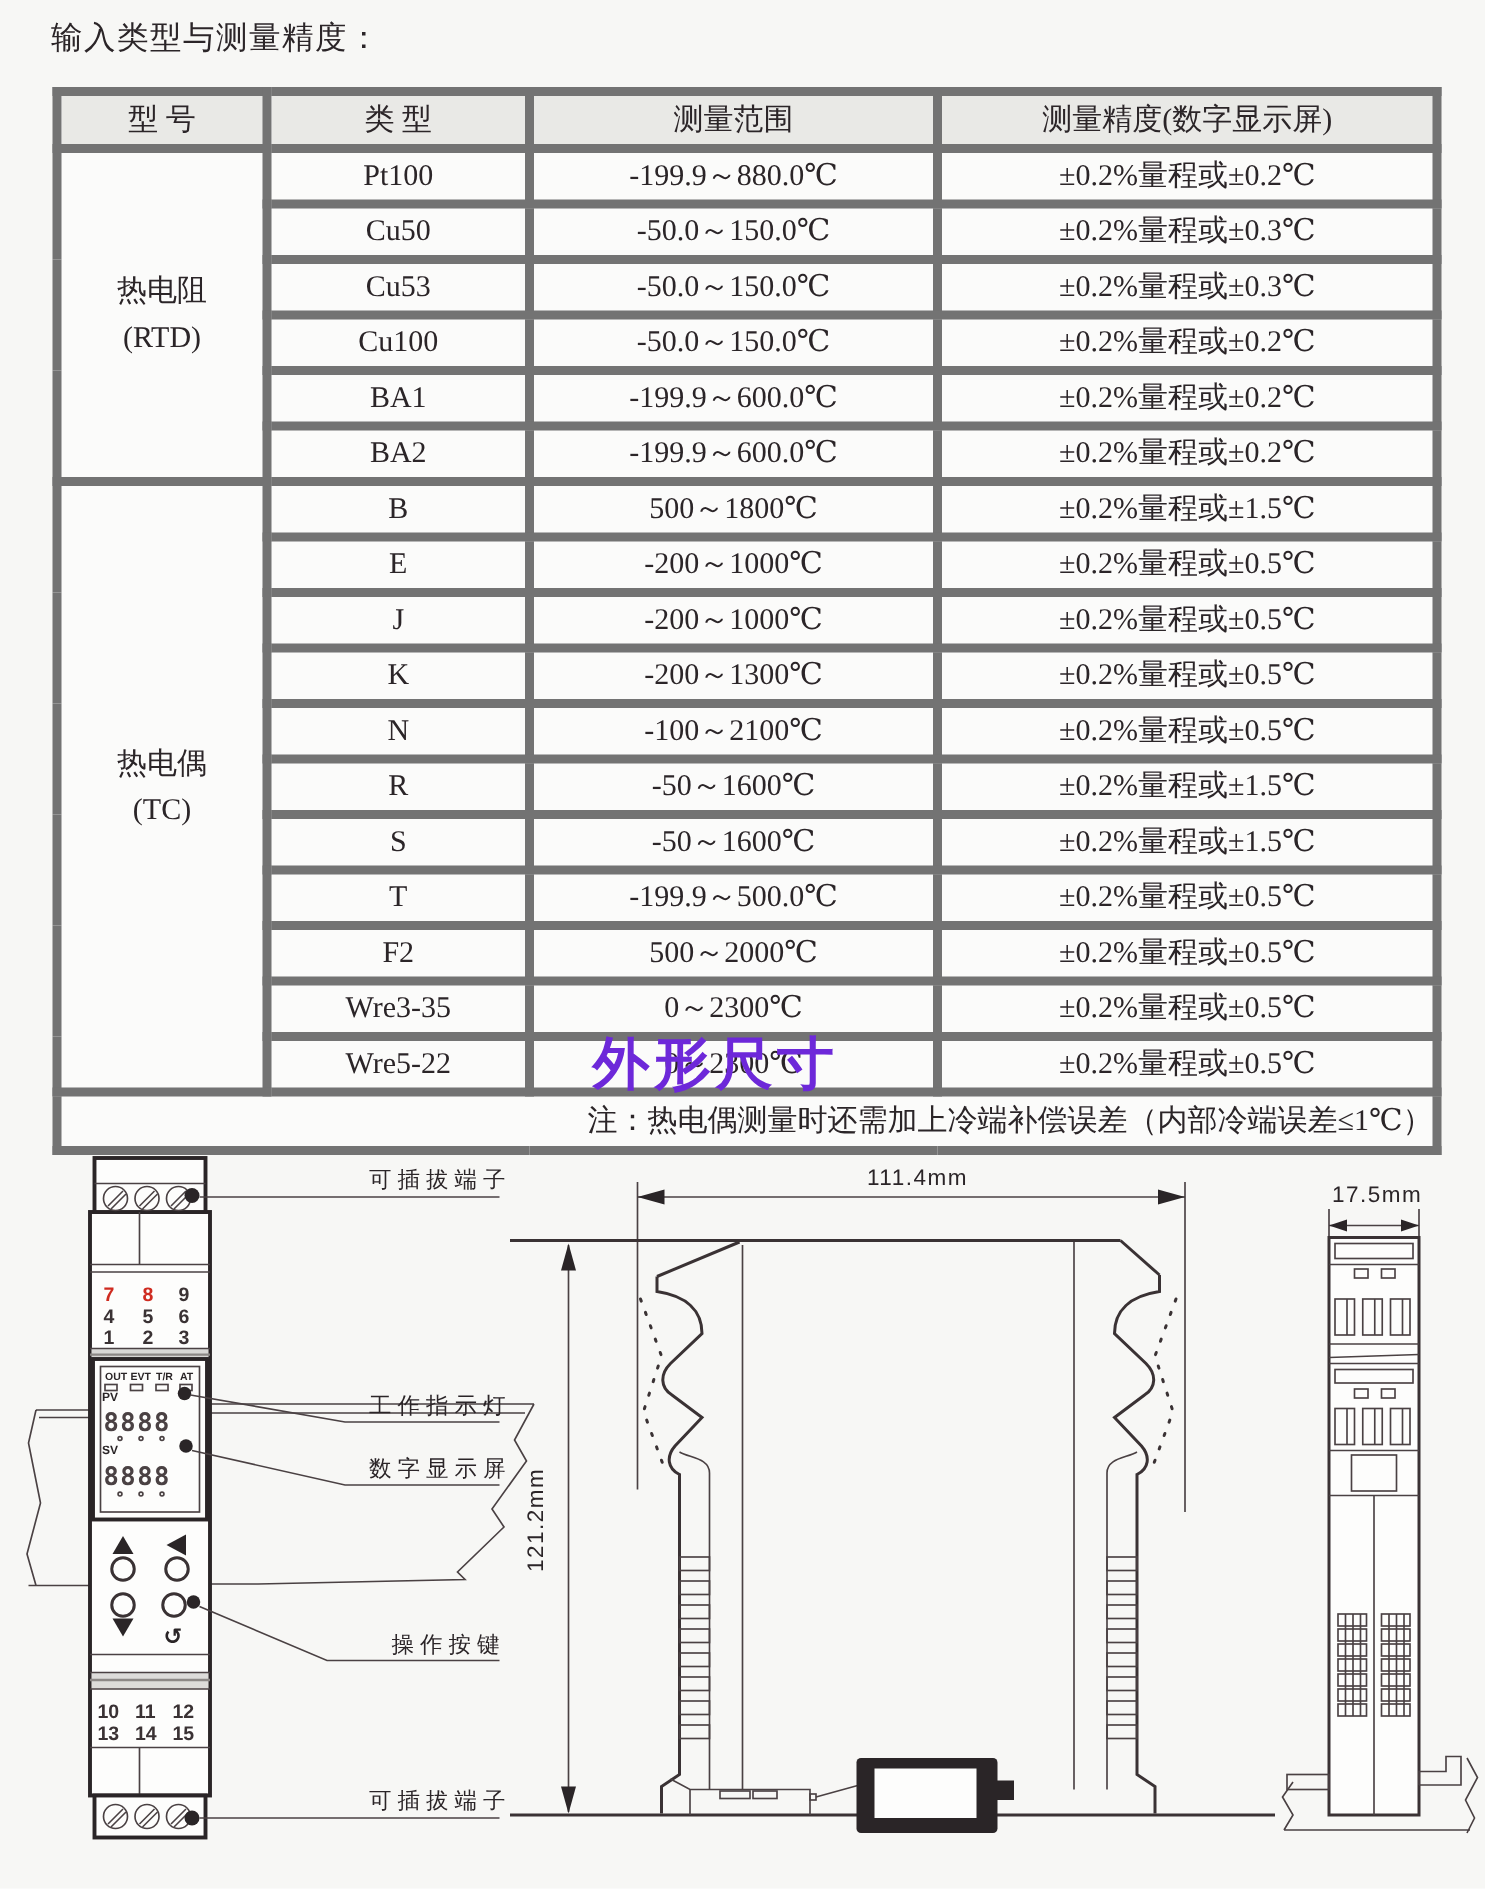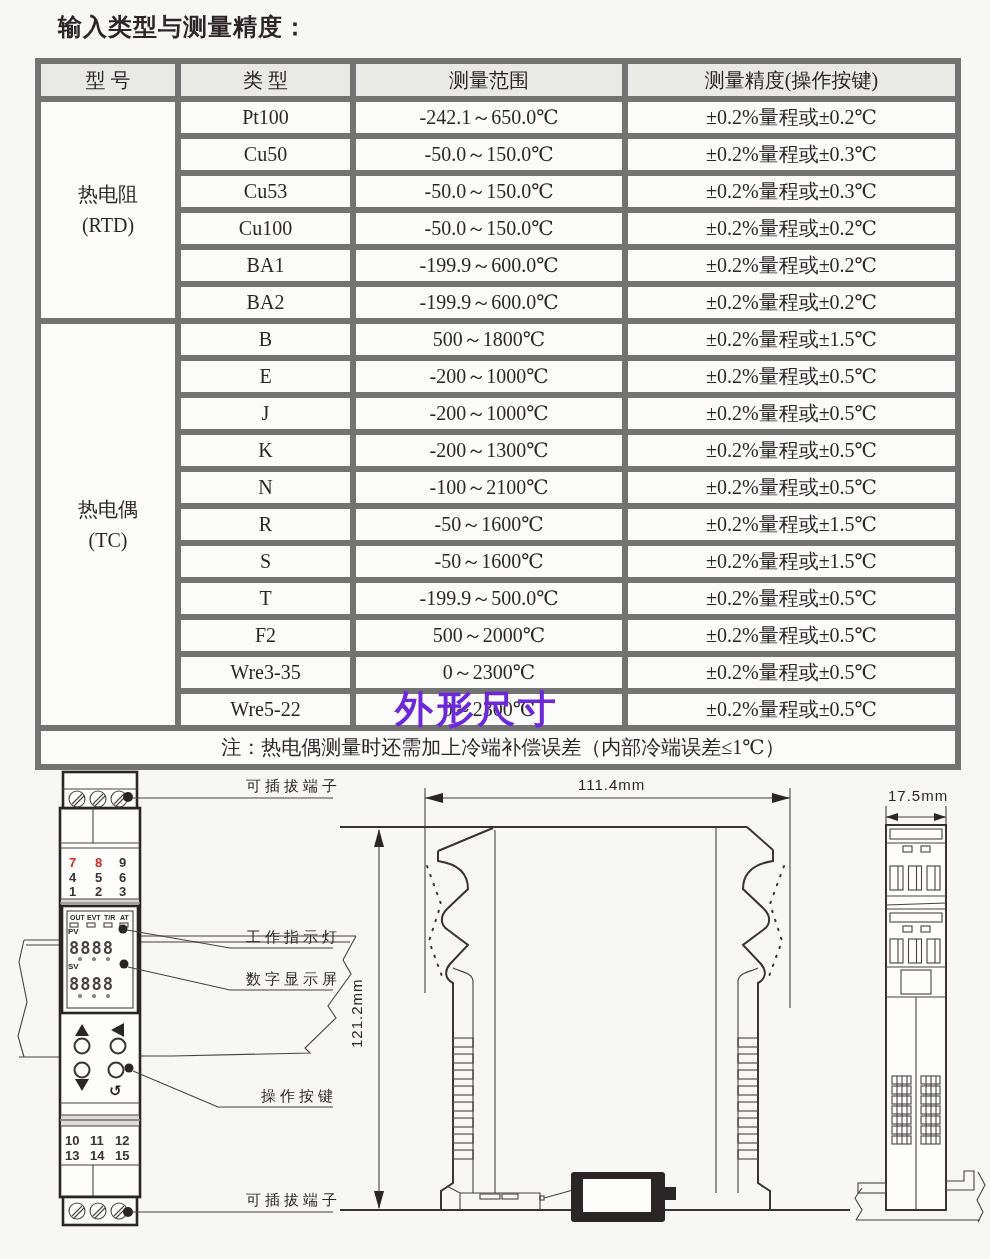--- a/index.html
+++ b/index.html
@@ -1,25 +1,25 @@
 <!DOCTYPE html>
 <html><head>
 <meta charset="utf-8">
 <style>
   html,body{margin:0;padding:0;}
   .page{position:relative;width:990px;height:1259px;background:#f7f7f5;overflow:hidden;
         font-family:"Liberation Serif","DejaVu Serif",serif;color:#2b2528;}
-  .doc-title{position:absolute;left:34px;top:11px;font-size:24px;font-weight:bold;letter-spacing:1px;margin-left:24px;}
+  .doc-title{position:absolute;left:34px;top:11px;font-size:21px;font-weight:normal;letter-spacing:1px;}
   table.spec{position:absolute;left:35px;top:58px;width:920px;border-collapse:collapse;
              table-layout:fixed;background:#fbfbfa;border:2px solid #453b3e;}
   table.spec th,table.spec td{border:6px solid #737373;text-align:center;padding:0;
              font-size:20px;height:31px;line-height:31px;overflow:hidden;white-space:nowrap;}
   table.spec thead th{background:#e9e9e6;height:32px;line-height:32px;font-weight:normal;}
   td.model-cell{font-size:20px;line-height:26px;}
-  tr.note-row td{text-align:center;padding-left:10px;font-size:20px;height:33px;line-height:33px;}
+  tr.note-row td{text-align:right;padding-left:10px;font-size:20px;height:33px;line-height:33px;}
   .section-title{position:absolute;left:0;top:684px;width:868px;text-align:center;
              font-family:"Liberation Sans","DejaVu Sans",sans-serif;font-size:38px;font-weight:bold;
              color:#6d28d9;letter-spacing:3px;padding-left:43px;}
   svg.drawings{position:absolute;left:0;top:750px;}
   .ln{stroke:#3a3234;fill:none;stroke-width:2;}
   .thk{stroke:#2a2527;fill:none;stroke-width:2.6;}
   .ln1{stroke:#4a4143;fill:none;stroke-width:1.1;}
   .dotl{stroke:#3a3234;fill:none;stroke-width:2;stroke-dasharray:1.5 8;stroke-linecap:round;}
   .fillb{fill:#2a2527;stroke:none;}
   .wht{fill:#fdfdfc;}
@@ -44,31 +44,31 @@
         <col style="width:140px">
         <col style="width:175px">
         <col style="width:272px">
         <col style="width:333px">
       </colgroup>
     <thead>
       <tr>
         <th>型 号</th>
         <th>类 型</th>
         <th>测量范围</th>
-        <th>测量精度(操作按键)</th>
+        <th>测量精度(数字显示屏)</th>
       </tr>
     </thead>
     <tbody>
       <tr>
         <td class="model-cell" rowspan="6">
           <div>热电阻</div>
           <div>(RTD)</div>
         </td>
         <td>Pt100</td>
-        <td>-242.1～650.0℃</td>
+        <td>-199.9～880.0℃</td>
         <td>±0.2%量程或±0.2℃</td>
       </tr>
       <tr>
         <td>Cu50</td>
         <td>-50.0～150.0℃</td>
         <td>±0.2%量程或±0.3℃</td>
       </tr>
       <tr>
         <td>Cu53</td>
         <td>-50.0～150.0℃</td>

